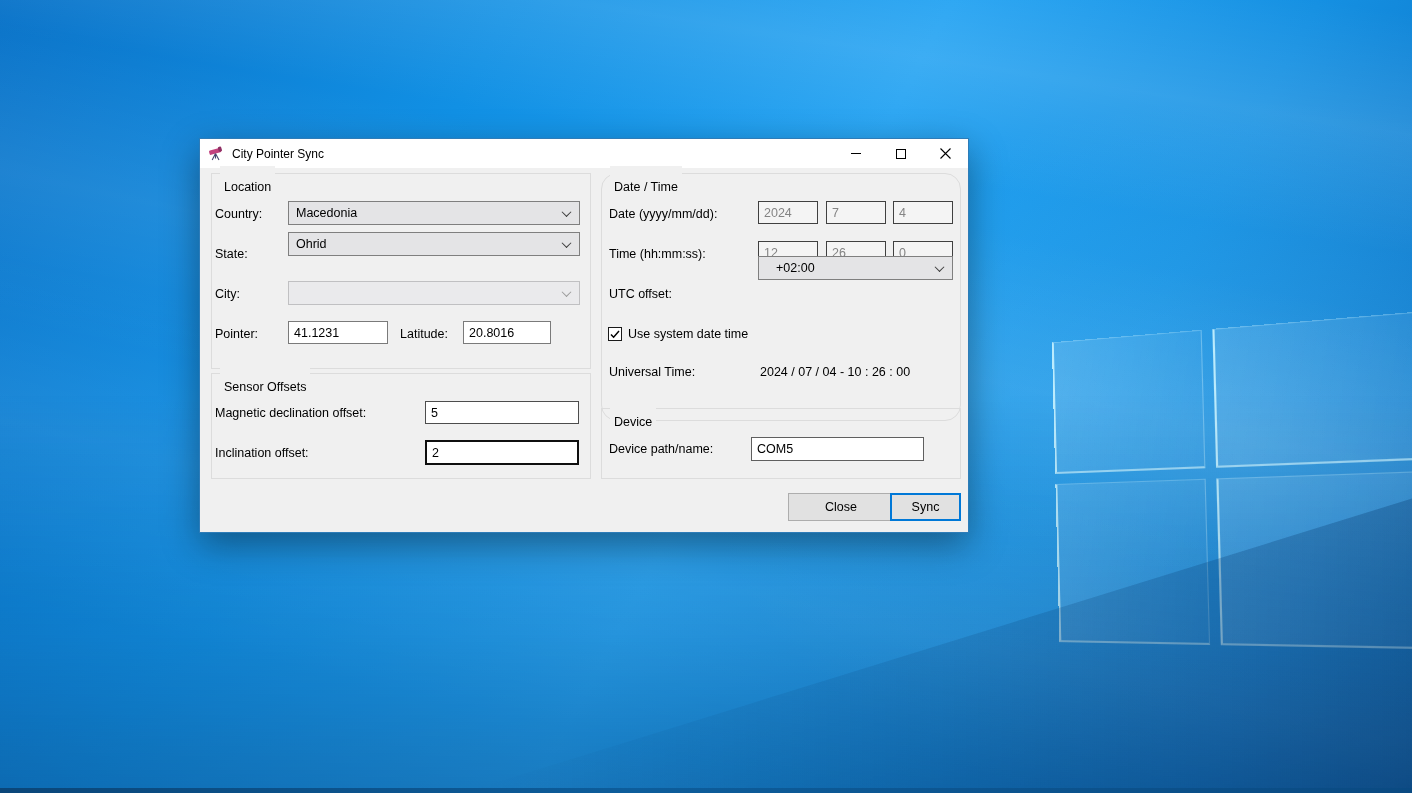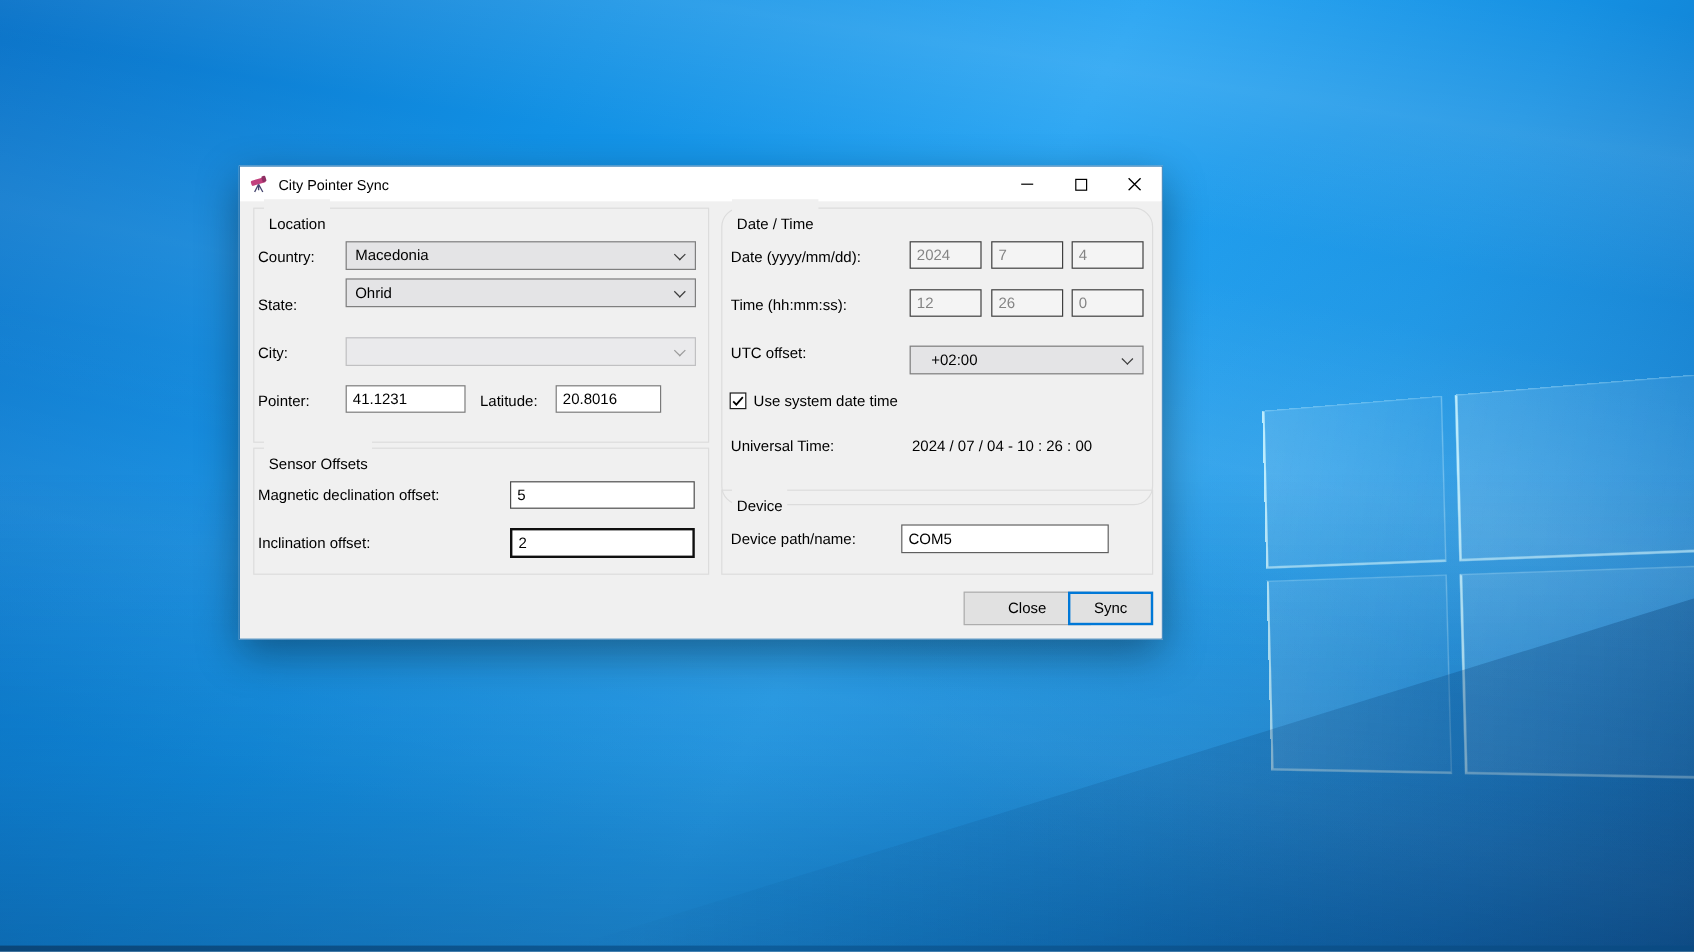--- a/index.html
+++ b/index.html
@@ -158,39 +158,39 @@
       </div>
       <span class="lbl" style="left:409px; top:39px;">Date (yyyy/mm/dd):</span>
       <input class="tb tb-dis" disabled="" style="left: 558px; top: 33px; width: 60px;" value="2024">
       <input class="tb tb-dis" disabled="" style="left: 626px; top: 33px; width: 60px;" value="7">
       <input class="tb tb-dis" disabled="" style="left: 693px; top: 33px; width: 60px;" value="4">
       <span class="lbl" style="left:409px; top:79px;">Time (hh:mm:ss):</span>
       <input class="tb tb-dis" disabled="" style="left: 558px; top: 73px; width: 60px;" value="12">
       <input class="tb tb-dis" disabled="" style="left: 626px; top: 73px; width: 60px;" value="26">
       <input class="tb tb-dis" disabled="" style="left: 693px; top: 73px; width: 60px;" value="0">
       <span class="lbl" style="left:409px; top:119px;">UTC offset:</span>
-      <div class="combo" style="left:558px; top:120px; width:195px;padding-left:17px;">
+      <div class="combo" style="left:558px; top:88px; width:195px;padding-left:17px;">
         <span>+02:00</span>
         <span class="chev"></span>
       </div>
       <div class="checkrow" style="left:408px; top:159px;">
         <span class="checkbox">
           <svg width="10" height="9" viewBox="0 0 10 9">
             <path d="M1 4.5 L3.6 7.2 L9 1" stroke="#000" stroke-width="1.5" fill="none"></path>
           </svg>
         </span>
         <span>Use system date time</span>
       </div>
       <span class="lbl" style="left:409px; top:197px;">Universal Time:</span>
       <span class="lbl" style="left:560px; top:197px;">2024 / 07 / 04 - 10 : 26 : 00</span>
 
       <div class="groupbox" style="left:401px; top:240px; width:360px; height:71px;">
         <span class="group-label">Device</span>
       </div>
       <span class="lbl" style="left:409px; top:274px;">Device path/name:</span>
       <input class="tb" style="left: 551px; top: 269px; width: 173px; height: 24px; border-color: rgb(95, 95, 95);" value="COM5">
 
-      <div class="btn" style="left:603px; top:325px; width:106px;">Close</div>
+      <div class="btn" style="left:588px; top:325px; width:106px;">Close</div>
       <div class="btn btn-default" style="left:690px; top:325px; width:71px;">Sync</div>
 
     </div>
   </div>
 </div>
 
 </body></html>

